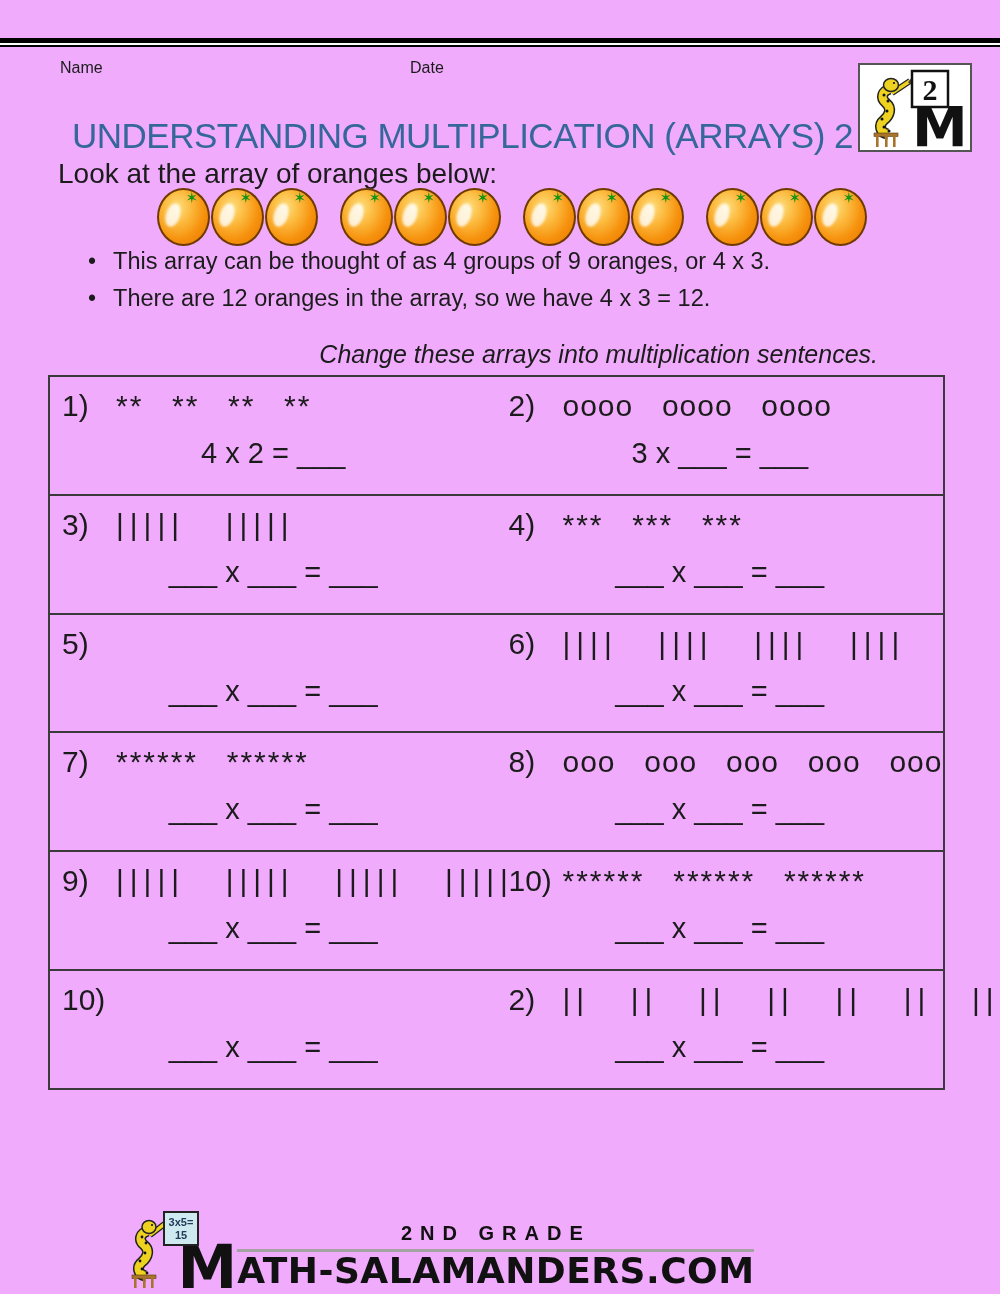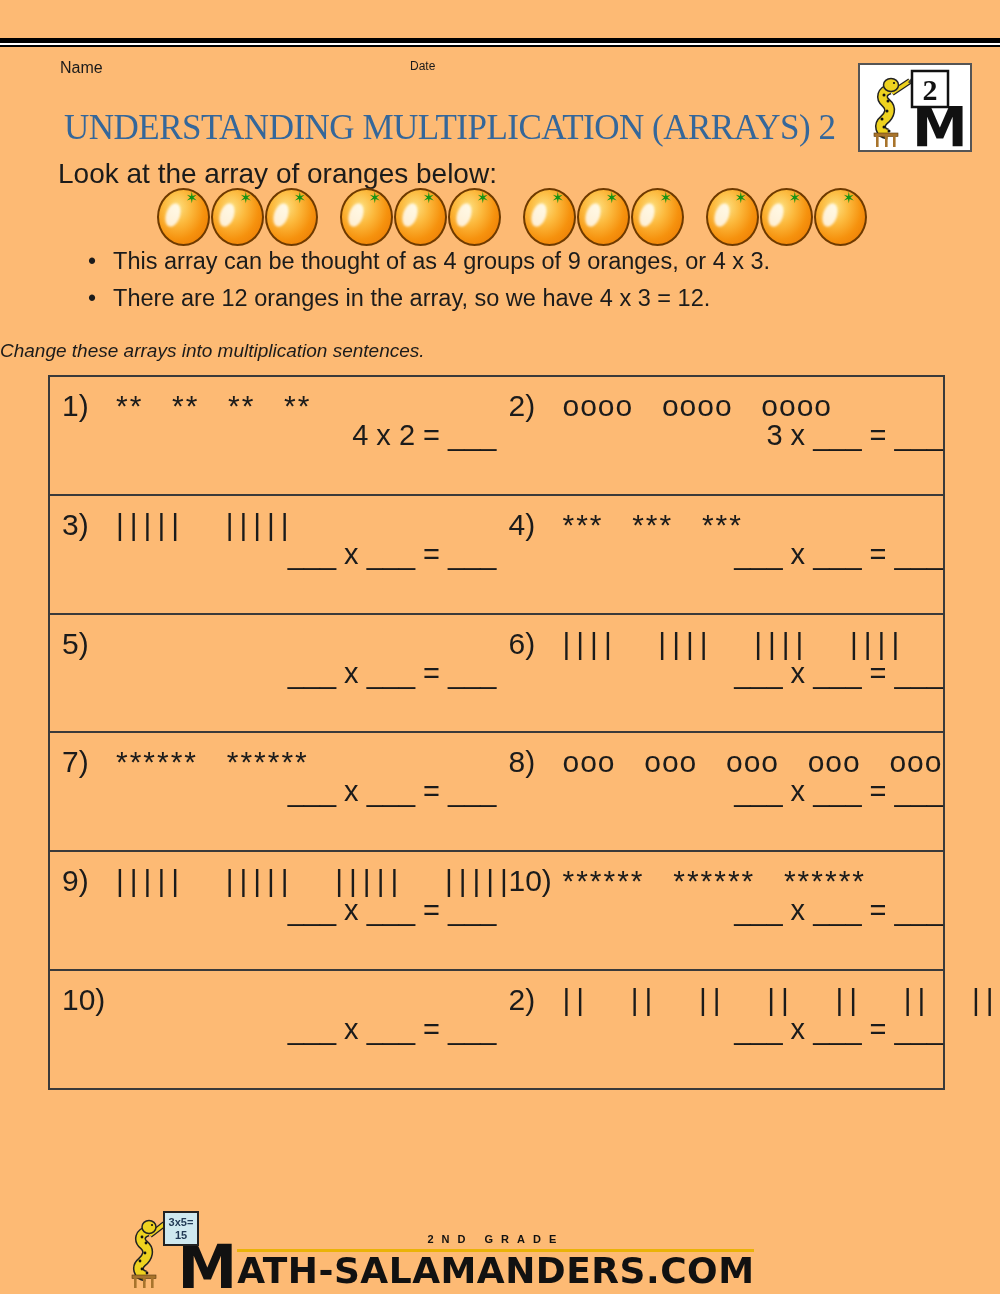--- a/index.html
+++ b/index.html
@@ -1,69 +1,69 @@
 <!DOCTYPE html>
 <html><head>
 <meta charset="utf-8">
 <style>
   html,body{margin:0;padding:0;background:#e8e8e8;}
-  .page{position:relative;width:1000px;height:1294px;background:#fdba74;margin:0 auto;
+  .page{position:relative;width:1000px;height:1294px;background:#f0abfc;margin:0 auto;
         font-family:"Liberation Sans",sans-serif;color:#1b1b1b;overflow:hidden;}
   
   .top-rule{position:absolute;left:0;top:38px;width:1000px;height:2px;background:#fff;
             border-top:5px solid #000;border-bottom:2px solid #000;}
   
   .name-label{position:absolute;left:60px;top:59px;font-size:16px;}
-  .date-label{position:absolute;left:410px;top:59px;font-size:12px;}
+  .date-label{position:absolute;left:410px;top:59px;font-size:16px;}
   
   .logo-box{position:absolute;left:858px;top:63px;width:114px;height:89px;background:#fff;
             border:2px solid #555;box-sizing:border-box;}
   
-  .title{position:absolute;left:56px;top:100px;width:820px;margin:8px;
-         font-family:Liberation Serif, serif;font-weight:500;font-size:35px;
+  .title{position:absolute;left:56px;top:100px;width:820px;margin:16px;
+         font-family:Liberation Sans, sans-serif;font-weight:500;font-size:35px;
          letter-spacing:-0.5px;color:#35679a;white-space:nowrap;}
   .intro{position:absolute;left:58px;top:158px;font-size:28px;}
   
   .oranges{position:absolute;left:157px;top:188px;display:flex;gap:22px;}
   .orange-group{display:flex;gap:1px;}
   .orange{position:relative;width:49px;height:54px;border-radius:50%;flex:none;
           border:2px solid #6e3a00;box-sizing:content-box;
           background:radial-gradient(ellipse at 38% 32%,#fddf7e 0%,#fcb93d 32%,#f6920e 62%,#e87300 100%);}
   .orange::before{content:"";position:absolute;left:7px;top:13px;width:14px;height:24px;
           background:rgba(255,255,255,.8);border-radius:50%;transform:rotate(18deg);filter:blur(1px);}
   .calyx{position:absolute;right:10px;top:0px;font-size:15px;line-height:15px;color:#169416;}
   
   .bullets{position:absolute;left:88px;top:248px;margin:0;padding:0;list-style:none;font-size:23.5px;}
   .bullets li{margin-bottom:10px;line-height:27px;}
   .bullets li::before{content:"\2022";margin-right:17px;font-size:23px;}
-  .instruction{position:absolute;left:0;top:340px;width:878px;text-align:left;
-               font-style:italic;font-size:19px;}
+  .instruction{position:absolute;left:0;top:340px;width:878px;text-align:right;
+               font-style:italic;font-size:25px;}
   
   .sheet-table{position:absolute;left:48px;top:375px;width:897px;height:715px;
                border:2px solid #3a3a3a;box-sizing:border-box;display:flex;flex-direction:column;}
   .prow{flex:1 1 0;display:flex;border-bottom:2px solid #3a3a3a;min-height:0;}
   .prow:last-child{border-bottom:none;}
   .cell{width:50%;position:relative;box-sizing:border-box;}
   .prob-line{display:flex;align-items:baseline;padding:11px 0 0 12px;font-size:30px;line-height:1.2;}
   .pnum{flex:none;width:54px;}
   .psym{flex:none;white-space:pre;}
   .k-stars{letter-spacing:2px;word-spacing:4px;}
   .k-circles{letter-spacing:1px;word-spacing:5px;}
   .k-bars{letter-spacing:6px;word-spacing:6px;}
-  .equation{position:absolute;left:0;right:0;top:42px;text-align:right;
+  .equation{position:absolute;left:0;right:0;top:60px;text-align:center;
             font-size:29px;white-space:pre;}
   
   .footer{position:absolute;left:0;top:1194px;width:880px;display:flex;
           justify-content:center;align-items:flex-end;margin-top:15px;}
   .footer-logo{position:relative;z-index:2;margin-right:-24px;flex:none;}
   .m-big{font-family:"DejaVu Sans",sans-serif;font-weight:bold;font-size:60px;line-height:0.74;
          letter-spacing:-2px;color:#111;z-index:1;}
   .footer-col{display:inline-block;margin-left:2px;}
-  .grade{display:block;text-align:center;font-weight:bold;font-size:11px;letter-spacing:8px;
-         color:#111;padding:0 6px 4px 6px;border-bottom:3px solid #eab308;}
+  .grade{display:block;text-align:center;font-weight:bold;font-size:20px;letter-spacing:8px;
+         color:#111;padding:0 6px 4px 6px;border-bottom:3px solid #a3a3a3;}
   .site{display:block;font-family:"DejaVu Sans",sans-serif;font-weight:bold;font-size:36px;
         line-height:1.0;color:#111;letter-spacing:0.5px;margin-top:1px;white-space:nowrap;}
 </style>
 </head>
 <body>
 
 <div class="page">
 
   <div class="top-rule"></div>
 

